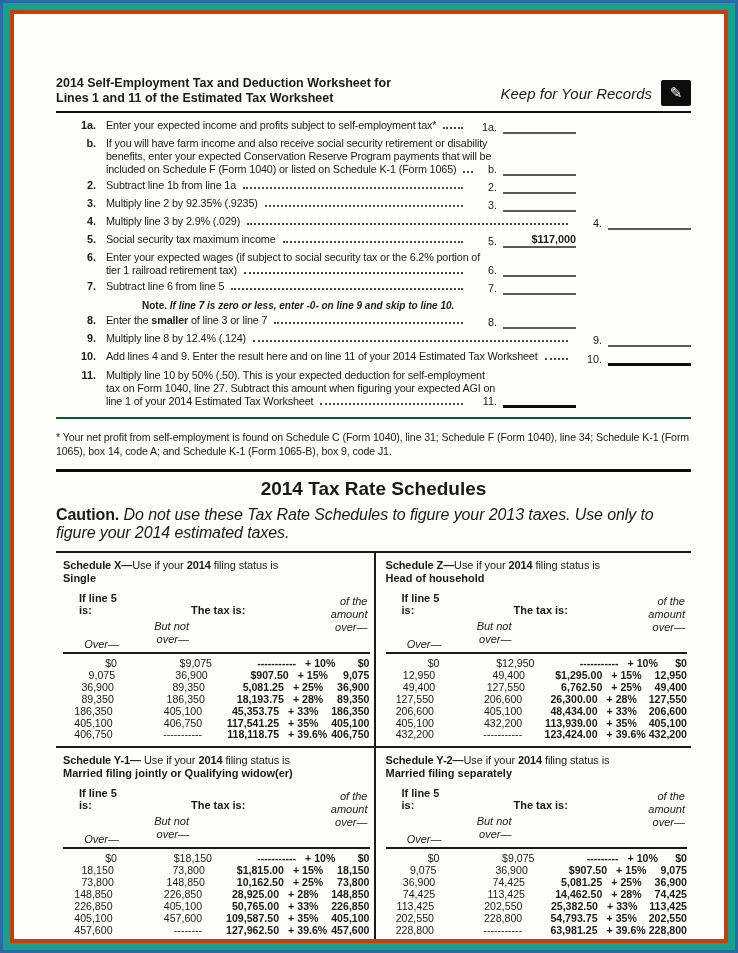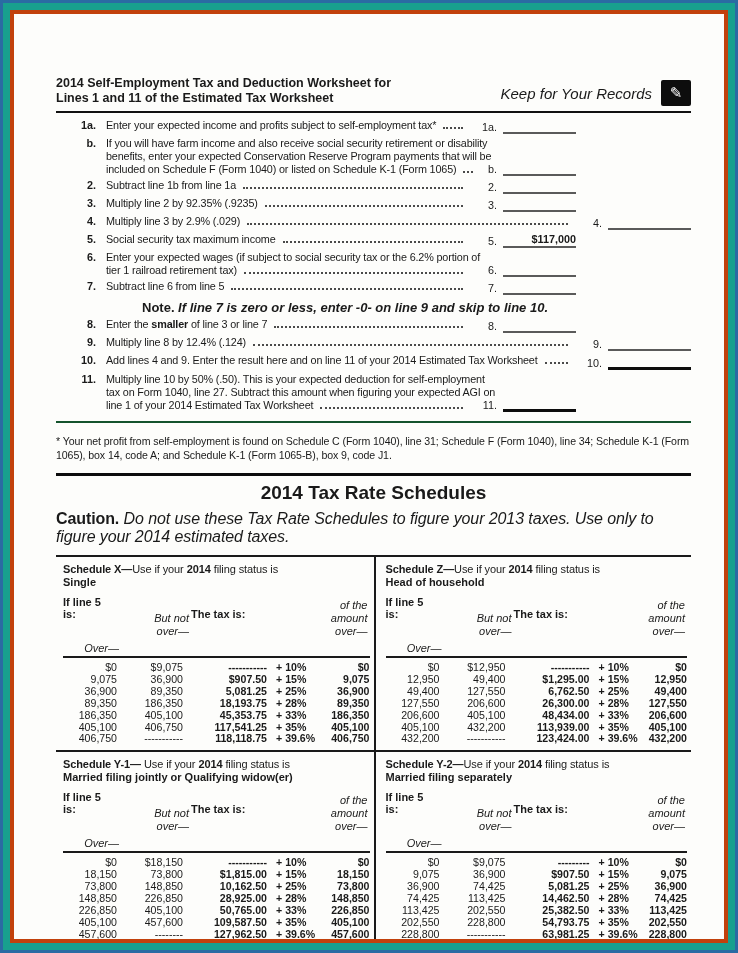--- a/index.html
+++ b/index.html
@@ -24,48 +24,48 @@
   .ws-line { display:flex; }
   .txt { white-space:nowrap; letter-spacing:-0.15px; }
   .bold { font-weight:bold; }
   .leader { flex:1; min-width:10px; border-bottom:2px dotted #4a4a4a; margin:0 8px 3px 7px; }
   .ws-entry { width:105px; min-width:105px; display:flex; align-items:flex-end; align-self:flex-end; box-sizing:border-box; }
   .ws-entry.outer { width:115px; min-width:115px; }
   .elab { min-width:26px; text-align:right; padding-right:6px; }
   .uline { flex:1; border-bottom:2px solid #5a5a5a; text-align:right; font-weight:bold; min-height:13px; line-height:13px; }
   .uline.thick { border-bottom:3.5px solid #0d0d0d; }
   .ws-spacer { width:115px; min-width:115px; }
-  .ws-note { margin:5px 0 2px 50px; font-size:13px; font-weight:bold;padding-left:36px; }
+  .ws-note { margin:5px 0 2px 50px; font-size:10px; font-weight:bold;padding-left:36px; }
   .ntxt { font-style:italic; }
 
   .footnote { border-top:2px solid #14532d; margin-top:9px; padding-top:11px; font-size:10.6px; line-height:14px; letter-spacing:-0.1px; }
 
   .thick-divider { border-top:3px solid #0c0c0c; margin-top:11px; }
   .trs-title { text-align:center; font-size:19px; font-weight:bold; margin-top:6px; }
   .caution { font-size:16px; margin-top:6px; letter-spacing:-0.1px; }
   .cap { font-weight:bold; }
   .cit { font-style:italic; }
 
   
   .sched-grid { margin-top:9px; border-top:2px solid #1a1a1a; }
   .sched-row { display:flex; border-bottom:2px solid #1a1a1a; }
   .panel { width:50%; box-sizing:border-box; padding:6px 4px 0 7px; }
   .panel.right { border-left:2px solid #1a1a1a; padding-left:10px; }
   .p-title { font-size:11px; line-height:13px; letter-spacing:-0.1px; }
   .p-status { font-size:11px; line-height:13px; font-weight:bold; }
   .p-head { position:relative; height:58px; font-size:11px; margin-top:7px; }
-  .h-ifline { position:absolute; left:0; top:0; font-weight:bold; line-height:12px; }
+  .h-ifline { position:absolute; left:16px; top:0; font-weight:bold; line-height:12px; }
   .h-taxis { position:absolute; left:128px; top:12px; font-weight:bold; }
   .h-of { position:absolute; right:2px; top:3px; font-style:italic; text-align:right; line-height:13px; }
-  .h-butnot { position:absolute; left:56px; bottom:16px; width:70px; text-align:right; font-style:italic; line-height:13px; }
+  .h-butnot { position:absolute; left:56px; bottom:4px; width:70px; text-align:right; font-style:italic; line-height:13px; }
   .h-over { position:absolute; left:0; bottom:0; width:56px; text-align:right; font-style:italic; }
   .dtable { border-top:2px solid #1a1a1a; margin-top:2px; padding:4px 0 5px; font-size:10.6px; }
   .drow { display:flex; line-height:11.9px; }
   .c1 { width:54px; text-align:right; }
-  .c2 { width:66px; text-align:right; }
+  .c2 { width:66px; text-align:right;padding-left:29px; }
   .c3 { width:84px; text-align:right; font-weight:bold; }
   .c4 { width:56px; padding-left:9px; font-weight:bold; box-sizing:border-box; }
   .c5 { flex:1; text-align:right; font-weight:bold; }
 </style>
 </head>
 <body>
 
 <div class="frame-dark">
  <div class="frame-teal">
   <div class="frame-green">

